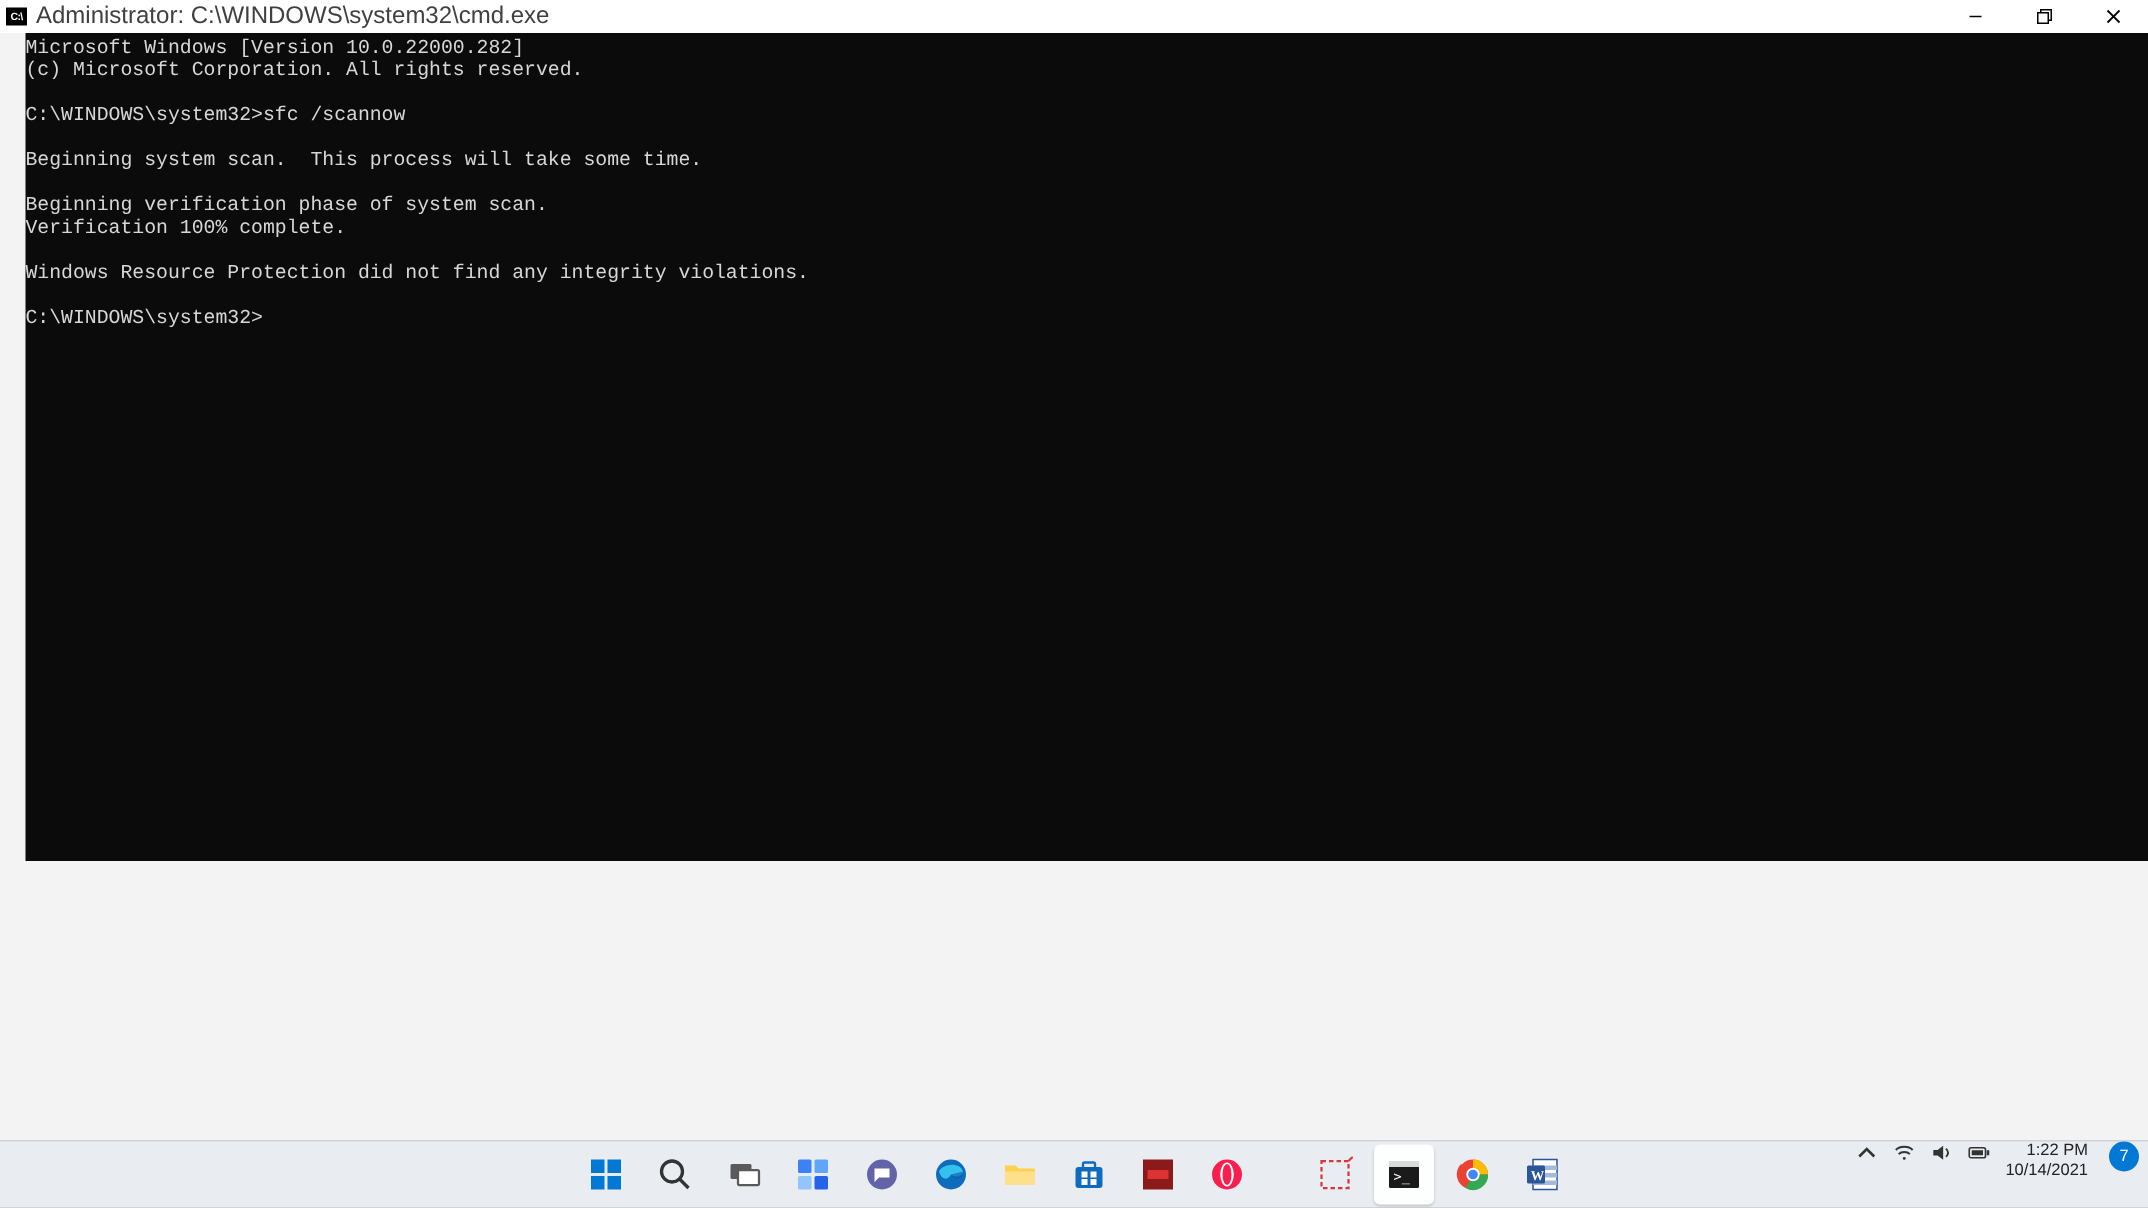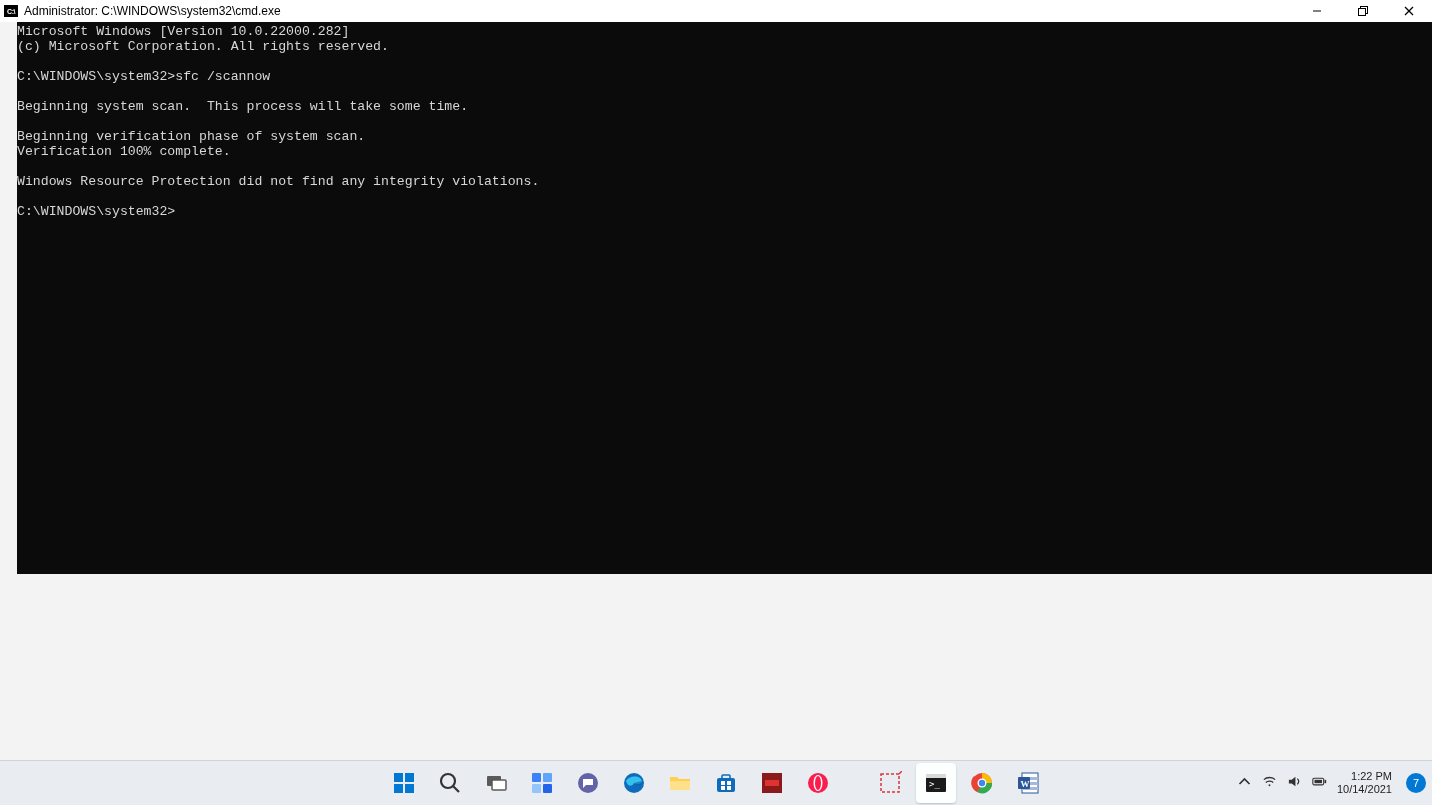--- a/index.html
+++ b/index.html
@@ -20,22 +20,22 @@
     color: #fff;
     font-size: 7px;
     font-weight: bold;
     display: flex;
     align-items: center;
     justify-content: center;
     margin-right: 6px;
     letter-spacing: -0.5px;
   }
   .titlebar-text {
-    font-size: 12px;
-    color: #000000;
+    font-size: 16px;
+    color: #404040;
   }
   .window-controls {
     position: absolute;
     right: 0; top: 0;
     height: 22px;
     display: flex;
   }
   .win-ctrl {
     width: 46px;
     height: 22px;
@@ -106,21 +106,21 @@
   .tb-item.active {
     background: rgba(255,255,255,0.9);
     box-shadow: 0 1px 2px rgba(0,0,0,0.2);
   }
   .tb-item svg, .tb-item .glyph { width: 24px; height: 24px; }
 
   .tray {
     position: absolute;
     right: 6px; top: 0; height: 100%;
     display: flex;
-    align-items: center;
+    align-items: flex-start;
     gap: 10px;
   }
   .tray-icons { display:flex; gap:10px; align-items:center; color:#3b3b3b; }
   .tray-icons svg { width:15px; height:15px; }
   .clock {
     text-align: right;
     font-size: 11px;
     line-height: 13px;
     color: #222;
   }

